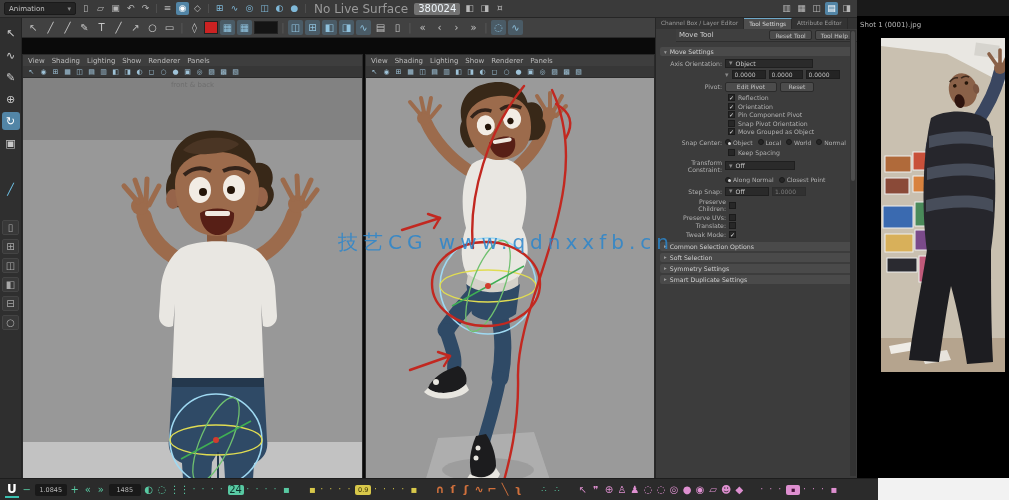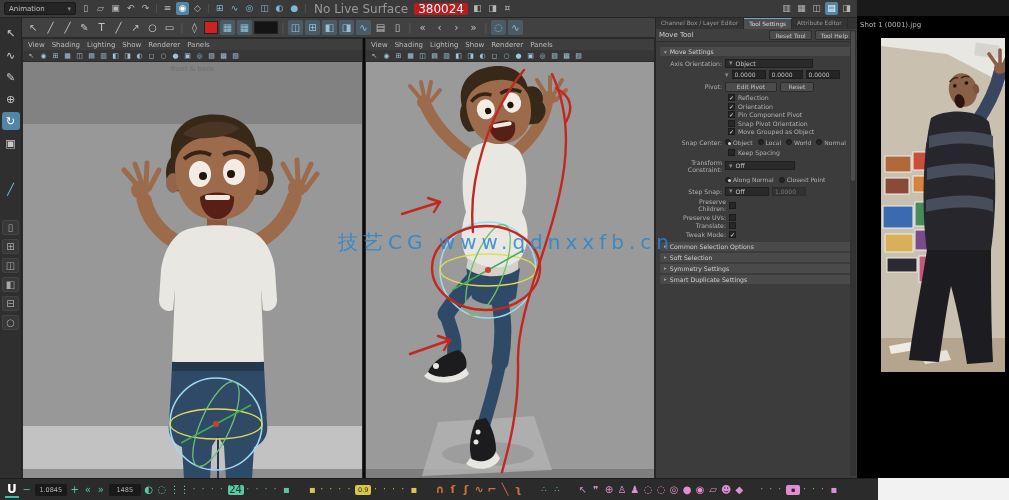--- a/index.html
+++ b/index.html
@@ -13,21 +13,21 @@
   .menuset { background:#242424; color:#c2c2c2; font-size:7px; height:13px; width:72px;
     display:flex; align-items:center; justify-content:space-between; padding:0 4px; border:1px solid #1a1a1a; border-radius:2px; }
   .ddarr { color:#8a8a8a; font-size:7px; }
   .sicons { display:flex; align-items:center; gap:2px; }
   .sicon { width:13px; height:13px; display:flex; align-items:center; justify-content:center;
     color:#b8b8b8; font-size:9px; line-height:1; }
   .sicon.b { color:#7fb8d8; }
   .sicon.sep { color:#555; width:5px; }
   .sicon.active { background:#5285a6; color:#fff; border-radius:2px; }
   .live-label { color:#9a9a9a; font-size:12px; padding:0 3px; white-space:nowrap; }
-  .qfield { background:#b91c1c; color:#eef5fa; font-size:12px; height:12px; min-width:46px;
+  .qfield { background:#737373; color:#eef5fa; font-size:10px; height:12px; min-width:46px;
     display:flex; align-items:center; padding:0 4px; border-radius:2px; }
   .flex { flex:1; }
 
   
   .shelf { position:absolute; left:22px; top:18px; width:633px; height:20px; background:#414141;
     border-bottom:1px solid #2a2a2a; display:flex; align-items:center; gap:2px; padding:0 4px; }
   .shicon { width:15px; height:15px; display:flex; align-items:center; justify-content:center;
     color:#c6c6c6; font-size:10px; }
   .shicon.b { color:#8fc2de; background:#4a5b66; border-radius:2px; }
   .shicon.sep { color:#5a5a5a; width:6px; }
@@ -39,42 +39,42 @@
     border-right:1px solid #242424; display:flex; flex-direction:column; align-items:center; padding-top:4px; }
   .tool { width:18px; height:18px; margin:2px 0; display:flex; align-items:center; justify-content:center;
     color:#c8c8c8; font-size:11px; }
   .tool.active { background:#5285a6; border-radius:3px; color:#fff; }
   .tool.cyan { color:#6fc3e8; margin-top:26px; }
   .layouts { margin-top:18px; display:flex; flex-direction:column; align-items:center; }
   .layout { width:17px; height:15px; margin:2px 0; display:flex; align-items:center; justify-content:center;
     color:#a8a8a8; font-size:10px; border:1px solid #444; background:#383838; border-radius:2px; }
 
   
-  .viewport { position:absolute; top:38px; height:440px; background:#989898; border:1px solid #2a2a2a; }
+  .viewport { position:absolute; top:54px; height:440px; background:#989898; border:1px solid #2a2a2a; }
   .vpA { left:22px; width:341px; }
   .vpB { left:365px; width:290px; }
   .vmenu { height:11px; background:#3e3e3e; display:flex; align-items:center; gap:7px; padding:0 5px; }
   .vmenu-item { color:#bcbcbc; font-size:7px; white-space:nowrap; }
   .vicons { height:12px; background:#373737; border-bottom:1px solid #2b2b2b; display:flex; align-items:center; gap:1px; padding:0 3px; }
   .vicon { width:11px; height:10px; display:flex; align-items:center; justify-content:center; color:#9fc3d8; font-size:7px; }
   .vcanvas { position:relative; width:100%; height:417px; overflow:hidden; }
   .band { position:absolute; left:0; width:100%; }
   .cam-label { position:absolute; top:3px; width:100%; text-align:center; color:#6e6e6e; font-size:7px; }
   .vcanvas svg { position:absolute; left:0; top:0; }
 
   
   .watermark { position:absolute; left:338px; top:229px; width:350px; color:#2b86cc; opacity:0.85;
     font-size:20px; letter-spacing:5px; white-space:nowrap; z-index:30; font-weight:normal; }
 
   
   .right-panel { position:absolute; left:655px; top:18px; width:202px; height:460px; background:#3c3c3c; border-left:1px solid #262626; }
   .ts-tabs { display:flex; height:11px; background:#333; }
   .tab { flex:0 0 auto; color:#9a9a9a; font-size:5.8px; padding:2px 5px; border-right:1px solid #2a2a2a; white-space:nowrap; }
   .tab.active { background:#4e4e4e; color:#d8d8d8; border-top:1px solid #6fa8c8; }
-  .ts-head { height:13px; display:flex; align-items:center; padding:0 3px; gap:3px; background:#3f3f3f; border-bottom:1px solid #2e2e2e; }
+  .ts-head { height:13px; display:flex; align-items:center; padding:0 3px; gap:3px; background:#3f3f3f; border-bottom:1px solid #2e2e2e;margin-left:20px; }
   .ts-title { color:#cfcfcf; font-size:7px; flex:1; }
   .tbtn { background:#4c4c4c; border:1px solid #2b2b2b; color:#c2c2c2; font-size:6px; height:10px;
     padding:0 5px; border-radius:2px; font-family:inherit; }
   .ts-body { padding:3px 4px; }
   .sec { height:9px; background:#4a4a4a; border-radius:2px; margin:2px 0; display:flex; align-items:center;
     gap:3px; padding:0 4px; color:#cfcfcf; font-size:6.2px; }
   .sec .arr { color:#9a9a9a; font-size:5.5px; }
   .row { display:flex; align-items:center; gap:3px; margin:2.5px 0; min-height:9px; }
   .rlbl { width:62px; text-align:right; color:#b0b0b0; font-size:6.2px; flex:0 0 auto; }
   .dd { background:#2a2a2a; border:1px solid #1f1f1f; color:#c8c8c8; font-size:6.2px; height:9px;

